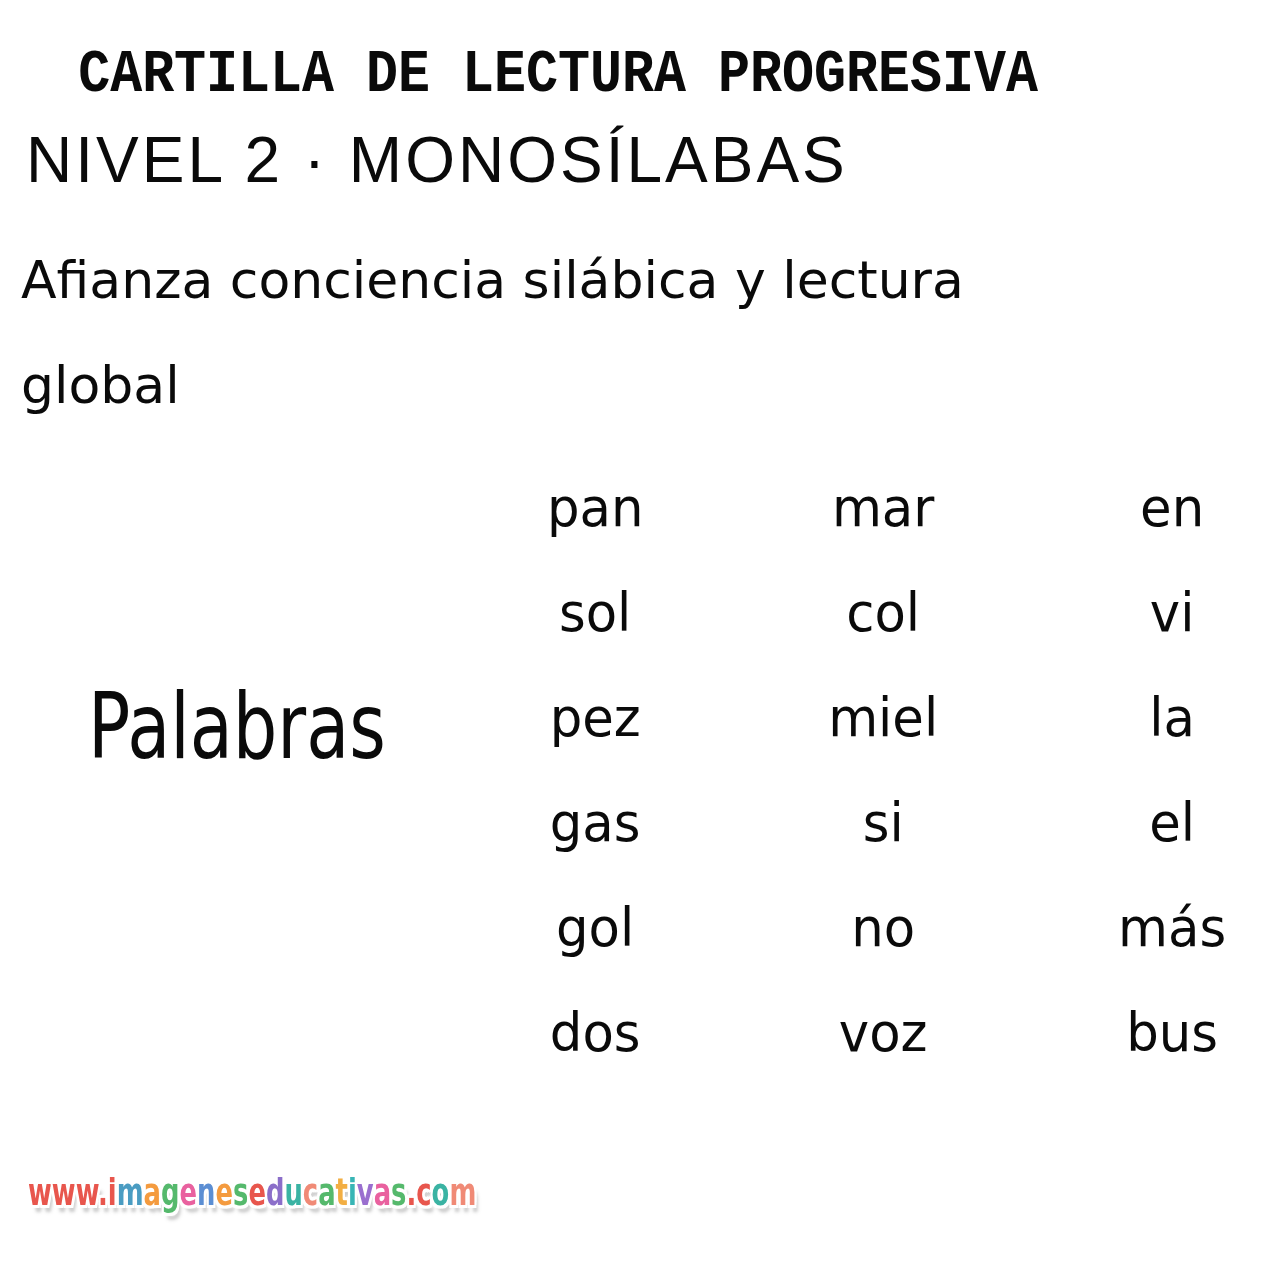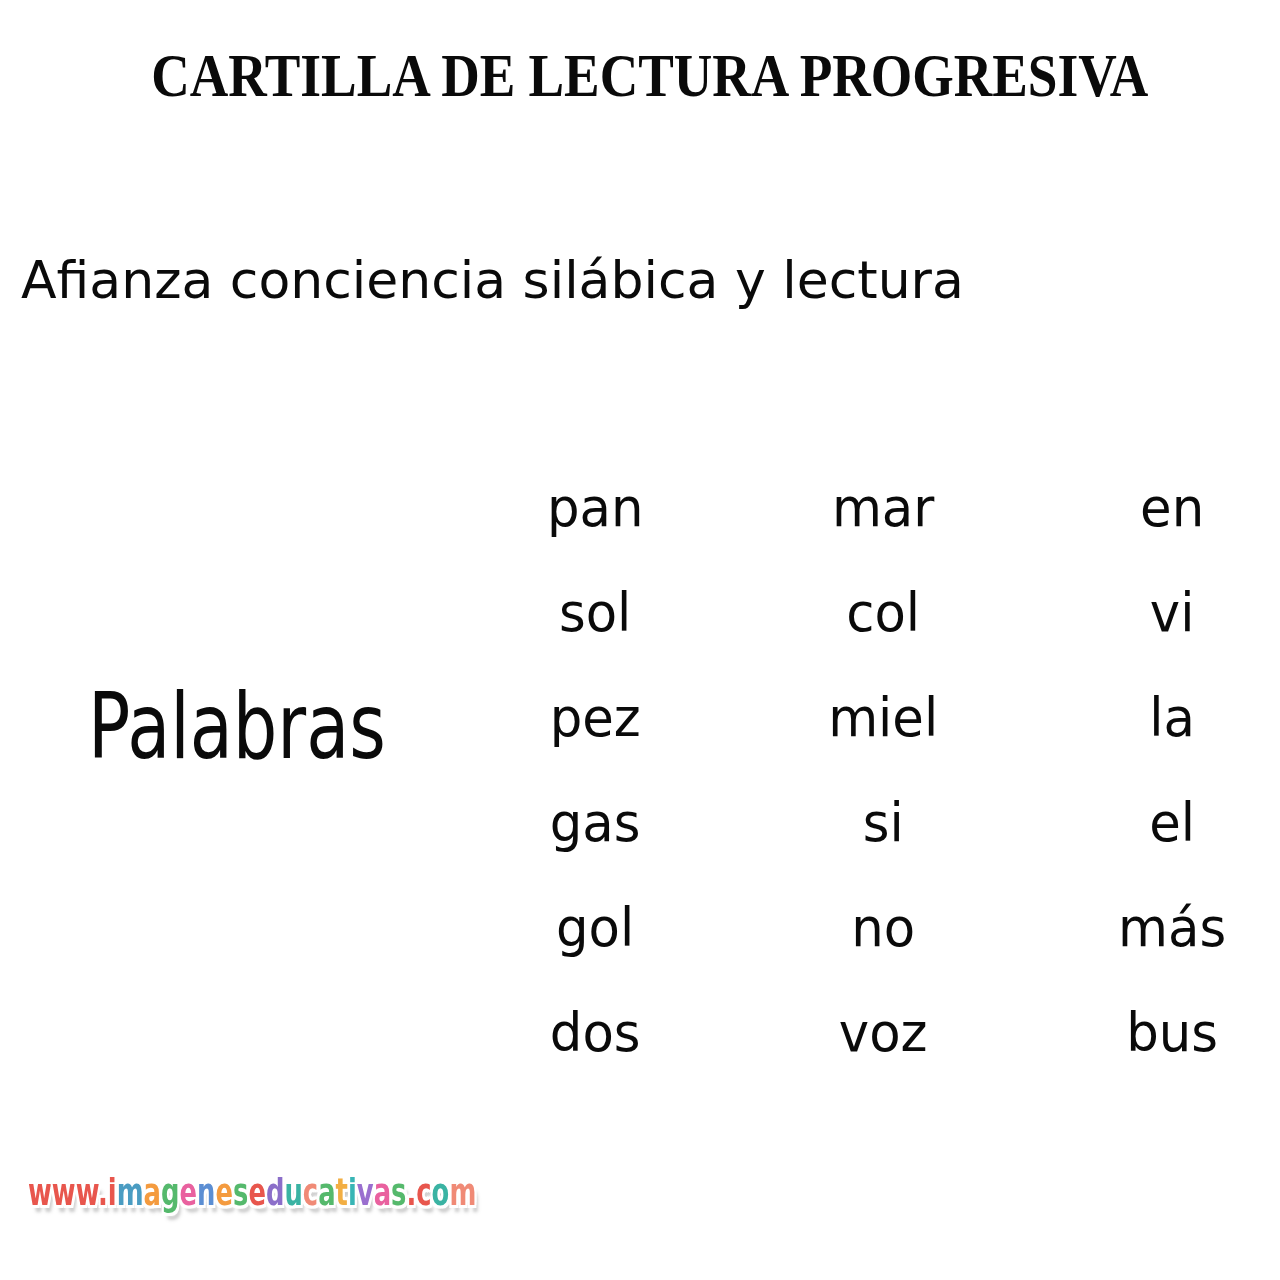--- a/index.html
+++ b/index.html
@@ -9,27 +9,26 @@
     height: 1280px;
     background: #ffffff;
     overflow: hidden;
     color: #0a0a0a;
   }
 
   
   .title {
     position: absolute;
     top: 44px; left: 0; right: 0;
-    text-align: center;
-    font-family: Liberation Serif, serif;
+    text-align: left;
+    font-family: Liberation Mono, monospace;
     font-weight: 700;
     font-size: 62px;
     line-height: 1;
     white-space: nowrap;
-    padding-left: 19px;
   }
   .title .squeeze {
     display: inline-block;
     transform: scaleX(0.86);
     transform-origin: center;
   }
 
   .level {
     position: absolute;
     top: 128px; left: 26px;
@@ -104,23 +103,25 @@
 </style>
 </head>
 <body>
 
 <div class="page">
 
   <div class="title">
     <span class="squeeze">CARTILLA DE LECTURA PROGRESIVA</span>
   </div>
 
+  <div class="level">NIVEL 2 · MONOSÍLABAS</div>
 
   <div class="desc">
     <div>Afianza conciencia silábica y lectura</div>
+    <div>global</div>
   </div>
 
   <div class="words-label">Palabras</div>
 
   <div class="word-grid" id="word-grid">
       <div class="word-cell">pan</div>
       <div class="word-cell">mar</div>
       <div class="word-cell">en</div>
       <div class="word-cell">sol</div>
       <div class="word-cell">col</div>

